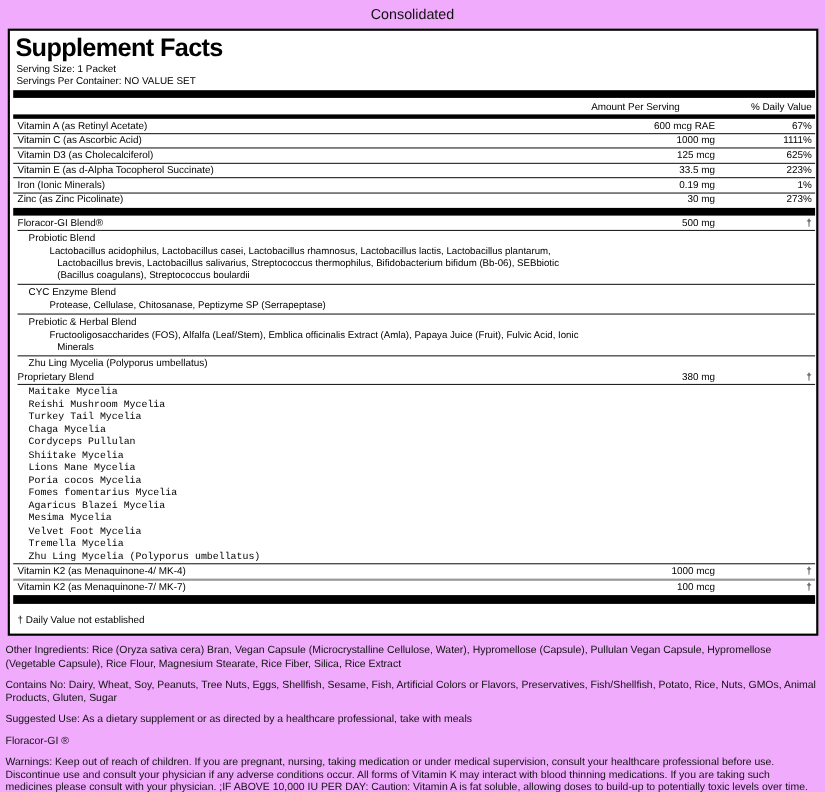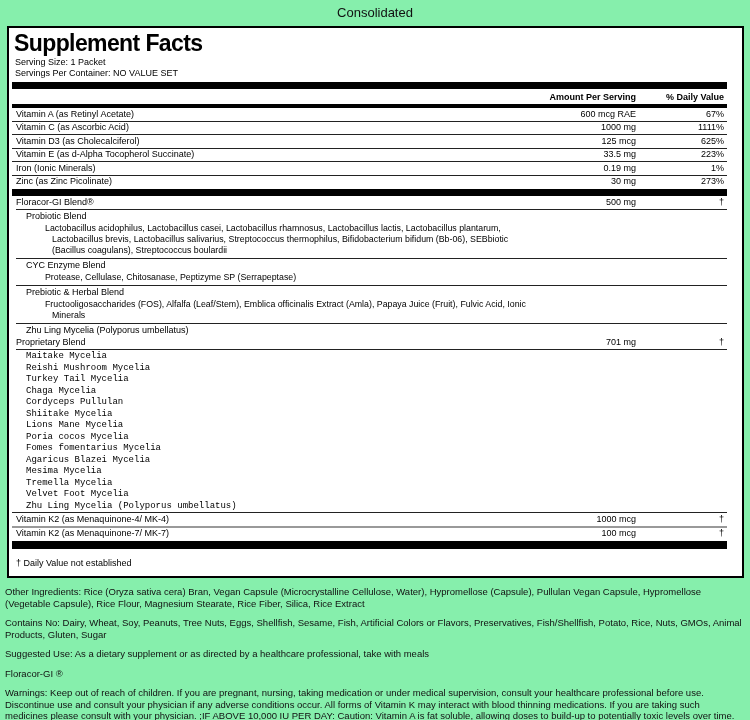--- a/index.html
+++ b/index.html
@@ -1,29 +1,29 @@
 <!DOCTYPE html>
 <html><head>
 <meta charset="utf-8">
 <style>
   * { margin:0; padding:0; box-sizing:border-box; }
   html,body { background:#ffffff; }
   body { font-family:"Liberation Sans", sans-serif; color:#000; }
-  .page { width:750px; height:720px; background:#86efac; overflow:hidden; position:relative; }
+  .page { width:750px; height:720px; background:#f0abfc; overflow:hidden; position:relative; }
   .doc-title { text-align:center; font-size:13px; color:#111; padding:5px 0 6px; }
 
-  .sf-panel { margin:0 6px 0 7px; border:2.5px solid #000; padding:2px 15px 6px 3px; background:#fff; }
+  .sf-panel { margin:0 6px 0 7px; border:2.5px solid #000; padding:2px 1px 6px 3px; background:#fff; }
   .sf-title { font-size:23px; font-weight:bold; letter-spacing:-0.6px; line-height:24px; padding:1px 0 2px 2px; }
   .serving-line { font-size:9px; line-height:10.5px; padding-left:3px; }
 
   .bar-thick { height:7px; background:#000; margin-top:4px; }
   .bar-mid { height:4.5px; background:#000; }
   .bar-end { height:8px; background:#000; margin-top:1px; }
 
-  .cols-header { display:flex; font-size:9px; font-weight:bold; padding:2.5px 3px 2px 4px; }
+  .cols-header { display:flex; font-size:9px; font-weight:normal; padding:2.5px 3px 2px 4px;gap:32px; }
   .cols-header .spacer { flex:1; }
   .cols-header .amt { width:130px; text-align:right; }
   .cols-header .dv { width:88px; text-align:right; }
 
   .row { display:flex; align-items:center; font-size:9px; line-height:9.5px; padding:1.5px 3px 1.5px 4px; }
   .row .n { flex:1; }
   .row .a { width:130px; text-align:right; }
   .row .d { width:88px; text-align:right; }
 
   .hr { border-top:1px solid #222; }
@@ -110,39 +110,39 @@
     <div class="sub-head">CYC Enzyme Blend</div>
     <div class="sub-ing">Protease, Cellulase, Chitosanase, Peptizyme SP (Serrapeptase)</div>
     <div class="hr hr-ind"></div>
     <div class="sub-head">Prebiotic &amp; Herbal Blend</div>
     <div class="sub-ing">Fructooligosaccharides (FOS), Alfalfa (Leaf/Stem), Emblica officinalis Extract (Amla), Papaya Juice (Fruit), Fulvic Acid, Ionic Minerals</div>
     <div class="hr hr-ind"></div>
     <div class="sub-head">Zhu Ling Mycelia (Polyporus umbellatus)</div>
 
     <div class="row">
       <span class="n">Proprietary Blend</span>
-      <span class="a">701 mg</span>
+      <span class="a">380 mg</span>
       <span class="d">†</span>
     </div>
     <div class="hr hr-ind"></div>
 
     <div style="padding-top:1px;font-family:Liberation Mono, monospace;">
       <div class="prop-item">Maitake Mycelia</div>
       <div class="prop-item">Reishi Mushroom Mycelia</div>
       <div class="prop-item">Turkey Tail Mycelia</div>
       <div class="prop-item">Chaga Mycelia</div>
       <div class="prop-item">Cordyceps Pullulan</div>
       <div class="prop-item">Shiitake Mycelia</div>
       <div class="prop-item">Lions Mane Mycelia</div>
       <div class="prop-item">Poria cocos Mycelia</div>
       <div class="prop-item">Fomes fomentarius Mycelia</div>
       <div class="prop-item">Agaricus Blazei Mycelia</div>
       <div class="prop-item">Mesima Mycelia</div>
+      <div class="prop-item">Velvet Foot Mycelia</div>
       <div class="prop-item">Tremella Mycelia</div>
-      <div class="prop-item">Velvet Foot Mycelia</div>
       <div class="prop-item">Zhu Ling Mycelia (Polyporus umbellatus)</div>
     </div>
 
     <div class="hr"></div>
     <div class="row">
       <span class="n">Vitamin K2 (as Menaquinone-4/ MK-4)</span>
       <span class="a">1000 mcg</span>
       <span class="d">†</span>
     </div>
     <div class="hr hr-gray"></div>

